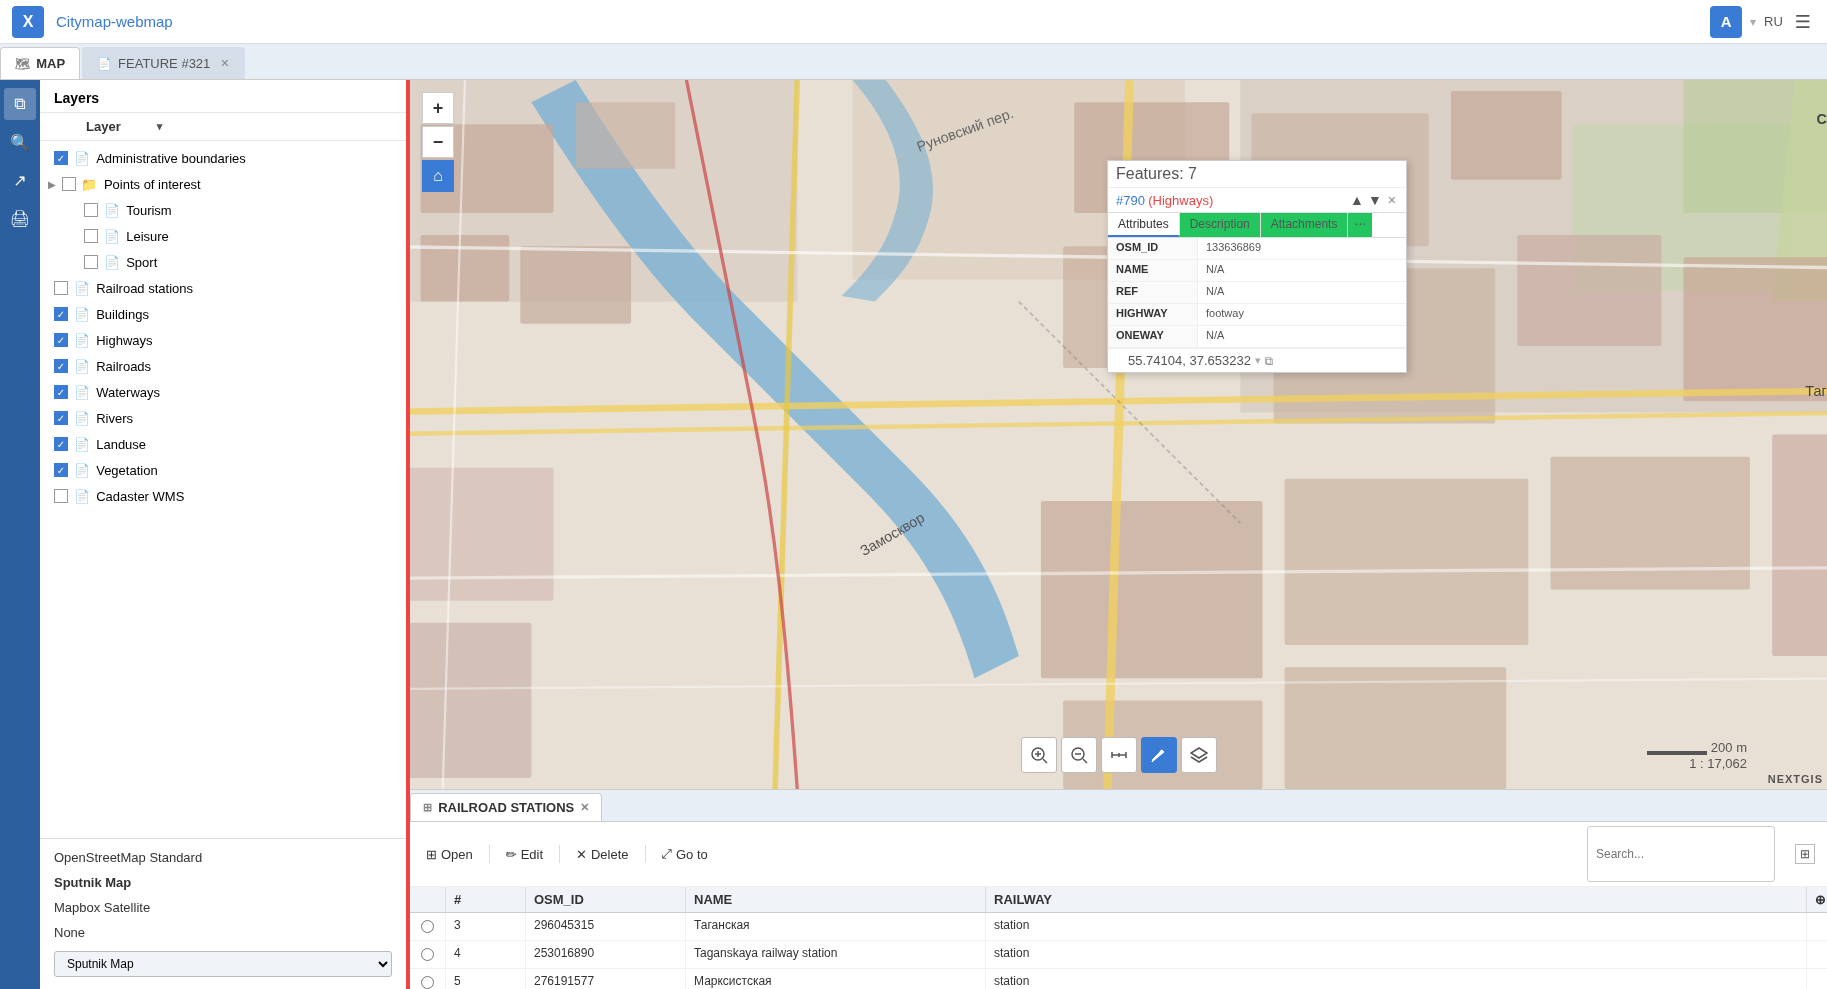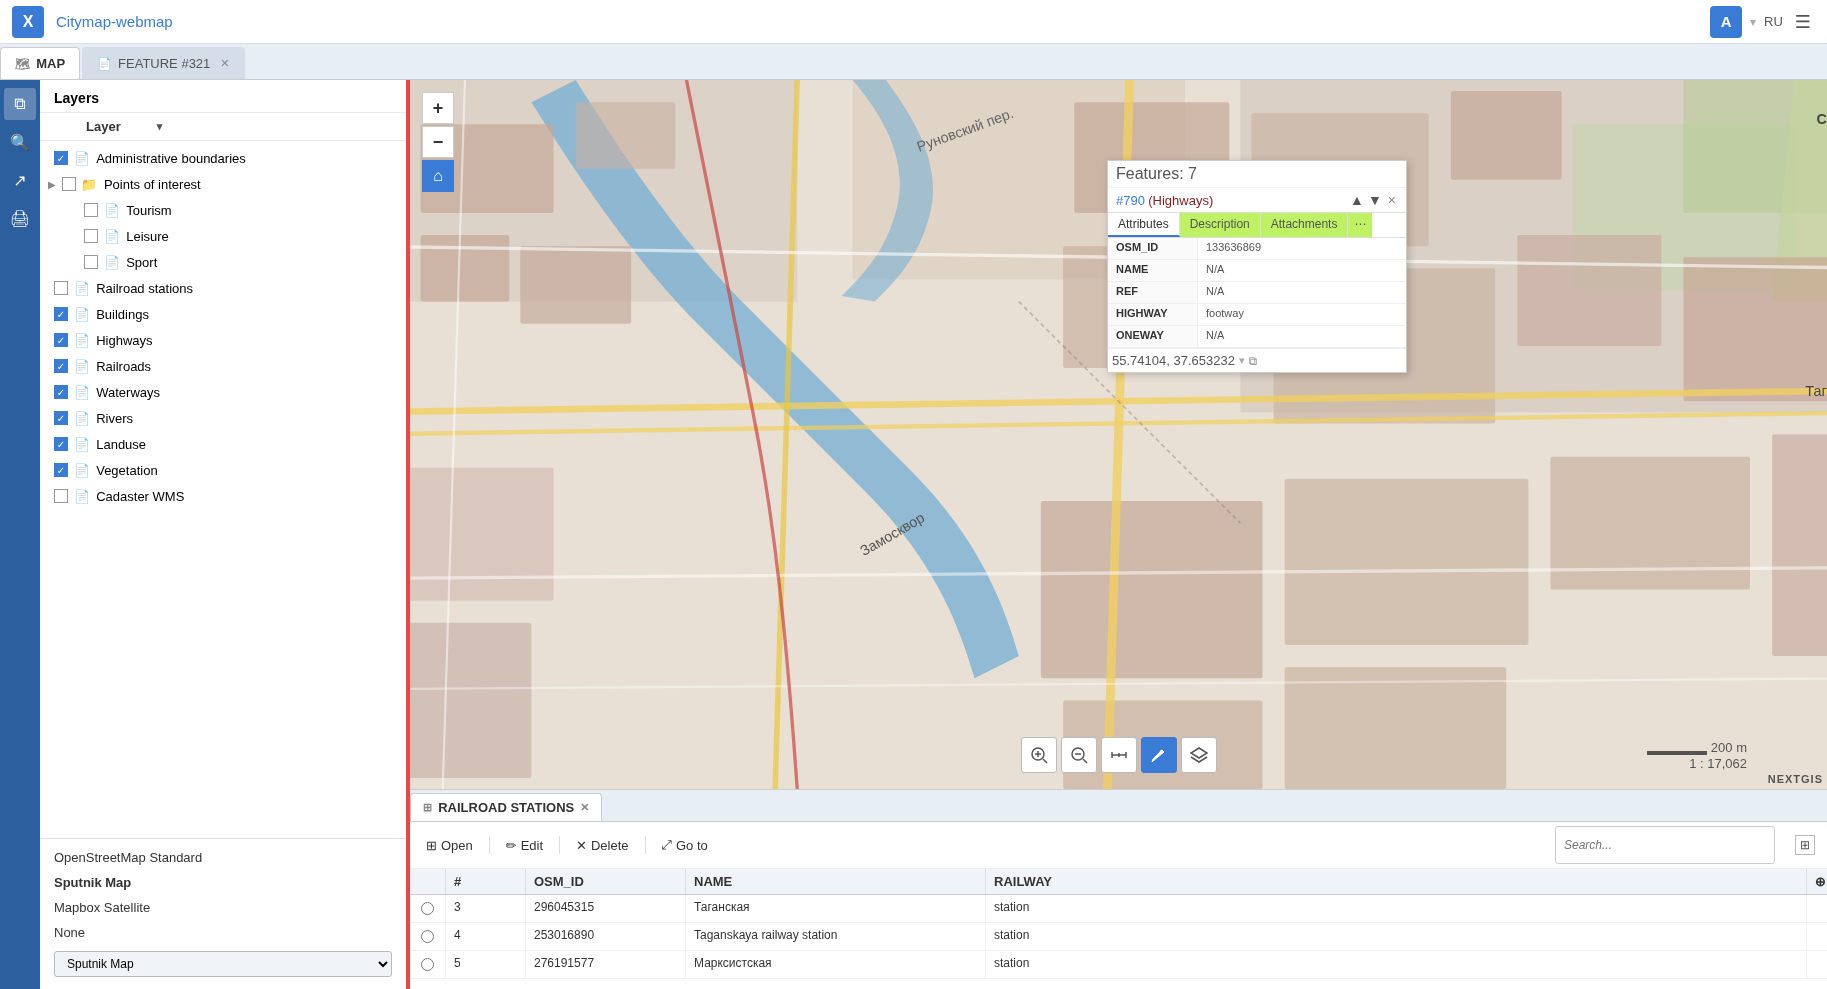--- a/index.html
+++ b/index.html
@@ -225,37 +225,37 @@
       padding: 4px 8px;
       border-bottom: 1px solid #ddd;
       gap: 4px;
     }
     #popup-feature-label {
       flex: 1;
       font-size: 12px;
       color: #333;
     }
     #popup-feature-label .feature-num { color: #3a7bd5; }
-    #popup-feature-label .feature-type { color: #7f1d1d; }
+    #popup-feature-label .feature-type { color: #ef4444; }
     #popup-close {
       cursor: pointer; color: #888; font-size: 14px;
       background: none; border: none; padding: 0 2px;
     }
     #popup-feature-count { font-size: 16px; padding: 4px 8px; border-bottom: 1px solid #eee; color: #555; }
 
     #popup-tabs {
       display: flex;
       border-bottom: 1px solid #ddd;
     }
     .popup-tab {
       padding: 4px 10px;
       cursor: pointer;
       font-size: 12px;
       border-right: 1px solid #ddd;
-      background: #bef264;
+      background: #22c55e;
       color: #555;
     }
     .popup-tab.active {
       background: #fff;
       color: #333;
       border-bottom: 2px solid #3a7bd5;
     }
     .popup-tab:last-child { border-right: none; }
 
     #popup-attrs {
@@ -277,21 +277,21 @@
       background: #fafafa;
       border-right: 1px solid #eee;
     }
     .attr-val {
       padding: 3px 8px;
       font-size: 11px;
       color: #555;
       flex: 1;
     }
     #popup-coords {
-      padding: 4px 4px;
+      padding: 4px 20px;
       font-size: 11px;
       color: #555;
       border-top: 1px solid #eee;
       display: flex; align-items: center; gap: 4px;
     }
     #popup-coords .coord-copy { cursor: pointer; color: #888; font-size: 12px; }
 
     
     #bottom-tools {
       position: absolute;
@@ -382,26 +382,25 @@
       background: #fff;
     }
     .table-tool-btn {
       display: flex; align-items: center; gap: 4px;
       cursor: pointer; color: #333; font-size: 12px;
       background: none; border: none; padding: 2px 4px;
     }
     .tool-sep { width: 1px; height: 18px; background: #ddd; }
     #table-search {
       margin-left: auto;
-      width: 220px;
-      padding: 11px 8px;
+      width: 188px;
+      padding: 20px 8px;
       border: 1px solid #ccc;
       border-radius: 3px;
       font-size: 12px;
-      font-style: italic;
     }
     #table-corner-btn {
       margin-left: 8px;
       width: 20px; height: 20px;
       border: 1px solid #bbb;
       background: #fff;
       cursor: pointer;
       display: flex; align-items: center; justify-content: center;
       font-size: 12px; color: #555;
     }

